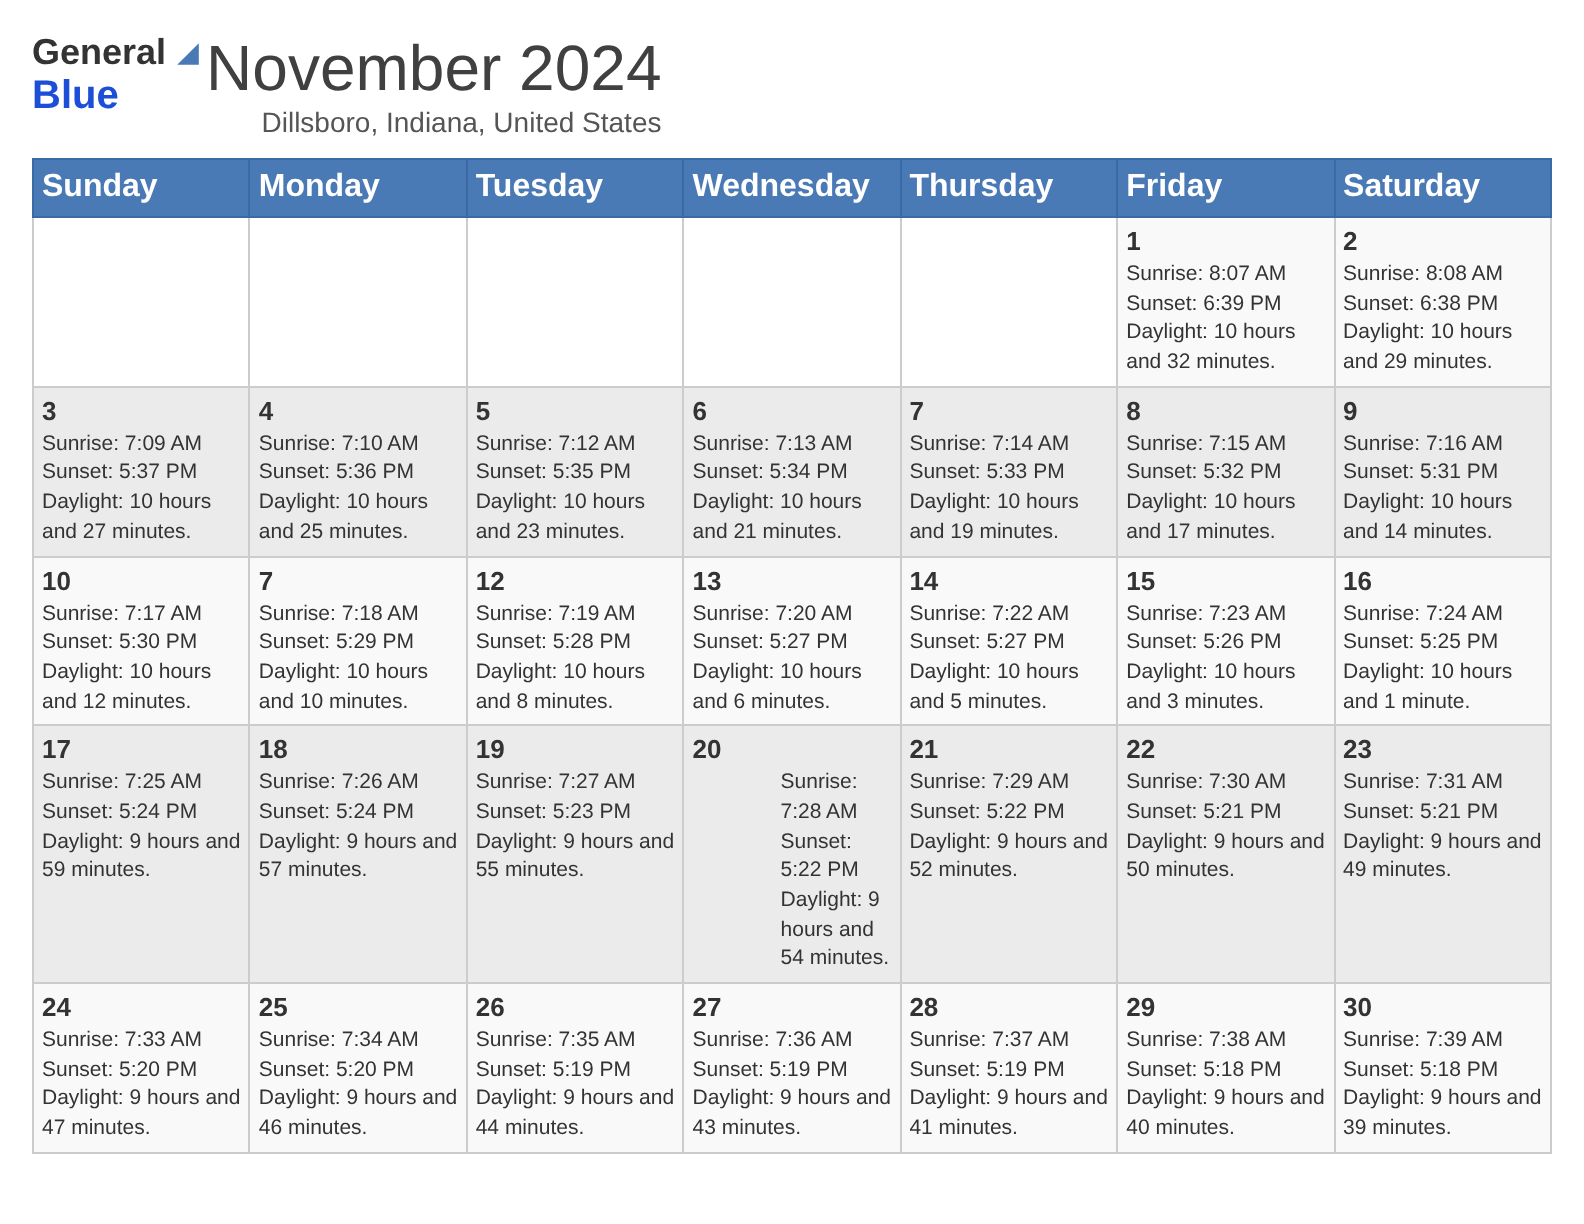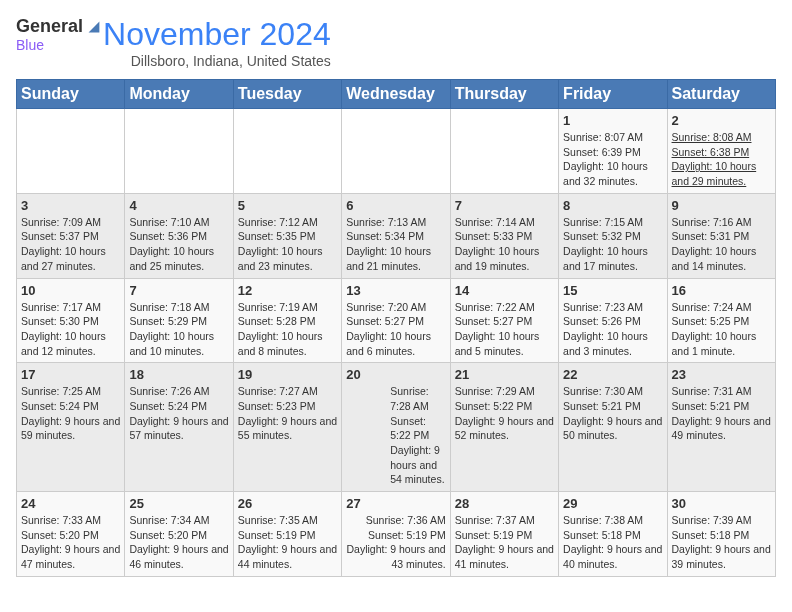--- a/index.html
+++ b/index.html
@@ -19,42 +19,42 @@
       display: flex;
       flex-direction: column;
       align-items: flex-start;
     }
     .logo-text-general {
       font-size: 18px;
       font-weight: bold;
       color: #333;
     }
     .logo-text-blue {
-      font-size: 14px;
-      font-weight: normal;
-      color: #8b5cf6;
+      font-size: 20px;
+      font-weight: bold;
+      color: #1d4ed8;
     }
     .logo-icon {
       display: inline-block;
       width: 18px;
       height: 18px;
       margin-left: 2px;
       vertical-align: middle;
     }
     .logo-row {
       display: flex;
       align-items: center;
     }
     .title-block {
       text-align: right;
     }
     .month-title {
       font-size: 32px;
       font-weight: normal;
-      color: #3b82f6;
+      color: #404040;
     }
     .location-title {
       font-size: 14px;
       color: #555;
     }
     .calendar {
       width: 100%;
       border-collapse: collapse;
       font-size: 11px;
     }
@@ -137,21 +137,21 @@
         <td class="empty-cell"></td>
         <td class="empty-cell"></td>
         <td>
           <span class="day-num">1</span>
           <div class="day-info" style="white-space: pre-line;">Sunrise: 8:07 AM
 Sunset: 6:39 PM
 Daylight: 10 hours and 32 minutes.</div>
         </td>
         <td>
           <span class="day-num">2</span>
-          <div class="day-info" style="white-space: pre-line; text-decoration: underline;">Sunrise: 8:08 AM
+          <div class="day-info" style="white-space: pre-line;">Sunrise: 8:08 AM
 Sunset: 6:38 PM
 Daylight: 10 hours and 29 minutes.</div>
         </td>
       </tr>
       <tr>
         <td>
           <span class="day-num">3</span>
           <div class="day-info" style="white-space: pre-line;">Sunrise: 7:09 AM
 Sunset: 5:37 PM
 Daylight: 10 hours and 27 minutes.</div>
@@ -295,21 +295,21 @@
 Daylight: 9 hours and 46 minutes.</div>
         </td>
         <td>
           <span class="day-num">26</span>
           <div class="day-info" style="white-space: pre-line;">Sunrise: 7:35 AM
 Sunset: 5:19 PM
 Daylight: 9 hours and 44 minutes.</div>
         </td>
         <td>
           <span class="day-num">27</span>
-          <div class="day-info" style="white-space: pre-line; text-align: right;">Sunrise: 7:36 AM
+          <div class="day-info" style="white-space: pre-line;">Sunrise: 7:36 AM
 Sunset: 5:19 PM
 Daylight: 9 hours and 43 minutes.</div>
         </td>
         <td>
           <span class="day-num">28</span>
           <div class="day-info" style="white-space: pre-line;">Sunrise: 7:37 AM
 Sunset: 5:19 PM
 Daylight: 9 hours and 41 minutes.</div>
         </td>
         <td>

